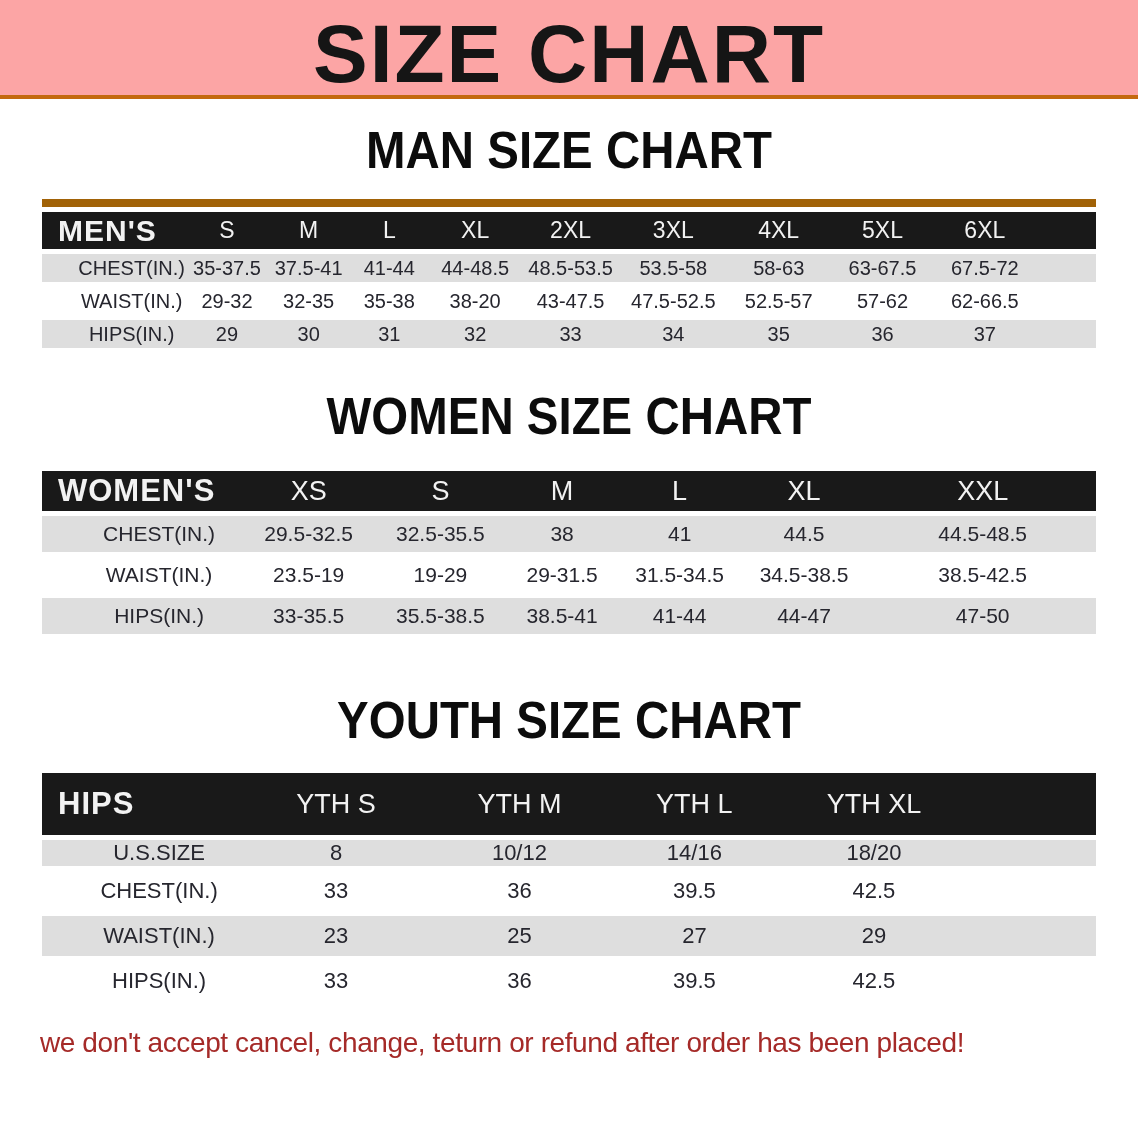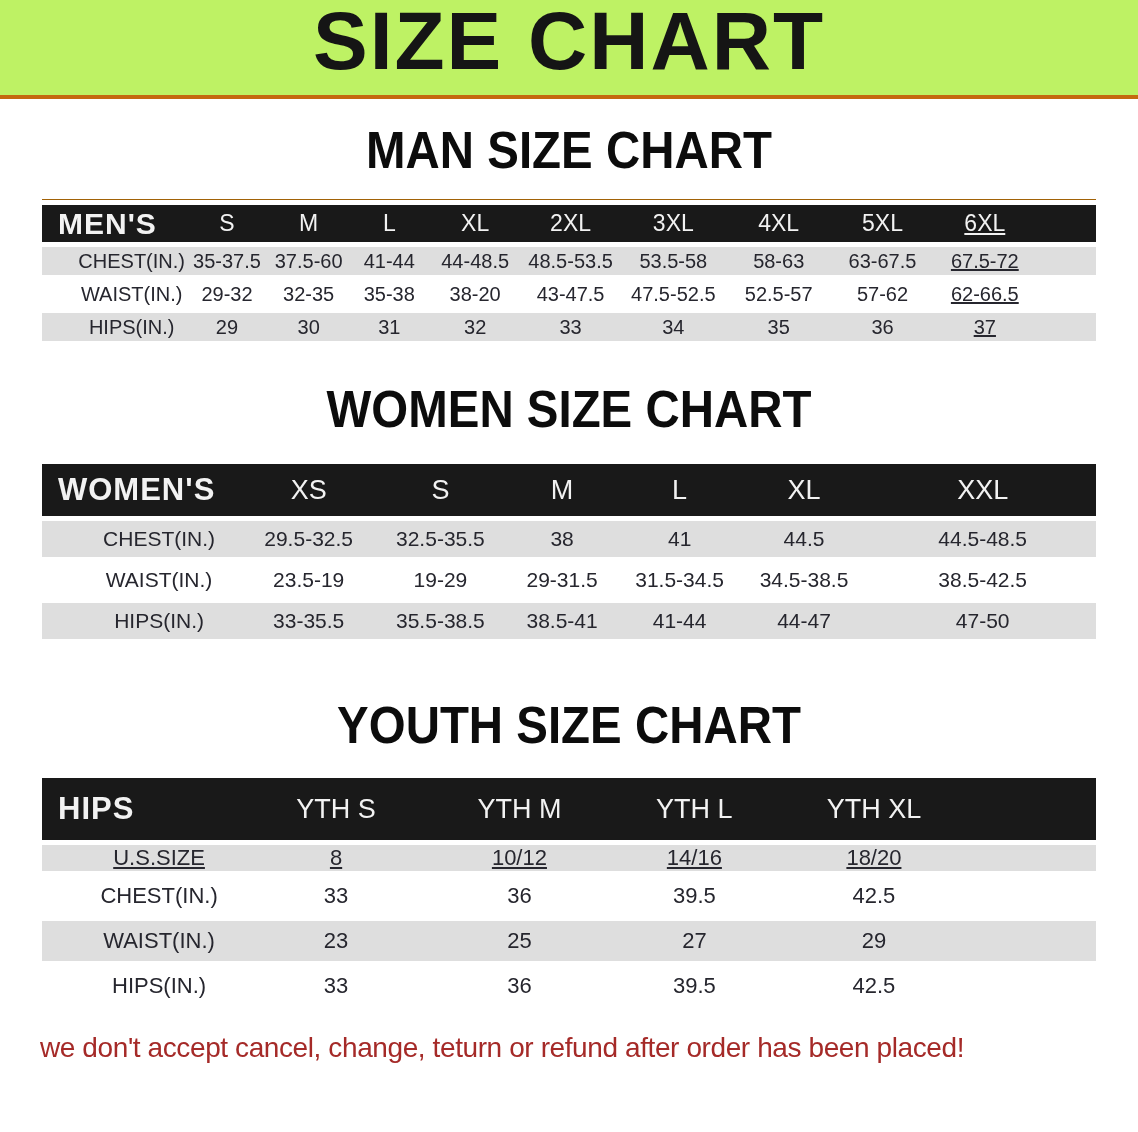--- a/index.html
+++ b/index.html
@@ -3,64 +3,64 @@
 <meta charset="utf-8">
 <style>
   * { box-sizing: border-box; }
   html,body { margin:0; padding:0; }
   body {
     width:1138px; height:1132px; overflow:hidden; position:relative;
     background:#ffffff;
     font-family:"Liberation Sans", sans-serif;
   }
   .banner {
-    height:99px; background:#bef264; border-bottom:4px solid #C4690F;
-    display:flex; align-items:flex-start; justify-content:center;
+    height:99px; background:#fca5a5; border-bottom:4px solid #C4690F;
+    display:flex; align-items:flex-end; justify-content:center;
   }
   .banner-title {
     margin:0; font-size:82px; font-weight:800; color:#151515;
     letter-spacing:2px; line-height:1; white-space:nowrap;
   }
   .section-title {
     margin:0; font-size:51px; font-weight:800; color:#0c0c0c;
     text-align:center; line-height:1; transform:scaleX(0.93); white-space:nowrap;
   }
   .sec0 .section-title { margin:26px 0 23px; }
   .sec1 .section-title { margin:38px 0 24px; }
   .sec2 .section-title { margin:56px 0 22px; }
   .size-table { width:1054px; margin:0 auto; }
   .size-table table {
     width:100%; border-collapse:separate; border-spacing:0 5px; table-layout:fixed;
   }
-  .t0 table { border-top:1px solid #a16207; }
+  .t0 table { border-top:8px solid #a16207; }
   thead th { background:#191919; color:#F2F2F2; vertical-align:middle; padding:0; }
   th.group { text-align:left; padding-left:16px; font-weight:800; letter-spacing:1px; white-space:nowrap; }
   th.size { font-weight:500; text-align:center; }
   tbody td { text-align:center; color:#26262E; vertical-align:middle; padding:0; white-space:nowrap; }
   tbody tr:nth-child(odd) td { background:#DEDEDE; }
   tbody tr:nth-child(even) td { background:#FFFFFF; }
   td.rowlabel { font-size:0.95em;padding-left:36px; }
 
   .t0 thead th { height:37px; }
   .t0 th.group { font-size:30px; }
   .t0 th.size  { font-size:23px; }
   .t0 tbody td { height:28px; font-size:20px; }
-  .t0 th:last-child, .t0 td:last-child { padding-right:60px;text-decoration:underline; }
-
-  .t1 thead th { height:52px; }
+  .t0 th:last-child, .t0 td:last-child { padding-right:60px; }
+
+  .t1 thead th { height:40px; }
   .t1 th.group { font-size:31px; }
   .t1 th.size  { font-size:27px; }
   .t1 tbody td { height:36px; font-size:21px; }
   .t1 th:last-child, .t1 td:last-child { }
 
   .t2 thead th { height:62px; }
   .t2 th.group { font-size:31px; }
   .t2 th.size  { font-size:27px; }
   .t2 tbody td { height:40px; font-size:22px; }
-  .t2 tbody tr:first-child td { height:16px;text-decoration:underline; }
+  .t2 tbody tr:first-child td { height:16px; }
   .t2 th:last-child, .t2 td:last-child { padding-right:130px; }
 
   .footer {
     margin:16px 0 0 40px; color:#A52A28; font-size:28px;
     letter-spacing:-0.4px; line-height:1.5; white-space:nowrap;
   }
   .footer p { margin:0; }
 </style>
 </head>
 <body>
@@ -96,21 +96,21 @@
             <th class="size">3XL</th>
             <th class="size">4XL</th>
             <th class="size">5XL</th>
             <th class="size">6XL</th>
           </tr>
         </thead>
         <tbody>
           <tr>
             <td class="rowlabel">CHEST(IN.)</td>
             <td>35-37.5</td>
-            <td>37.5-60</td>
+            <td>37.5-41</td>
             <td>41-44</td>
             <td>44-48.5</td>
             <td>48.5-53.5</td>
             <td>53.5-58</td>
             <td>58-63</td>
             <td>63-67.5</td>
             <td>67.5-72</td>
           </tr>
           <tr>
             <td class="rowlabel">WAIST(IN.)</td>

